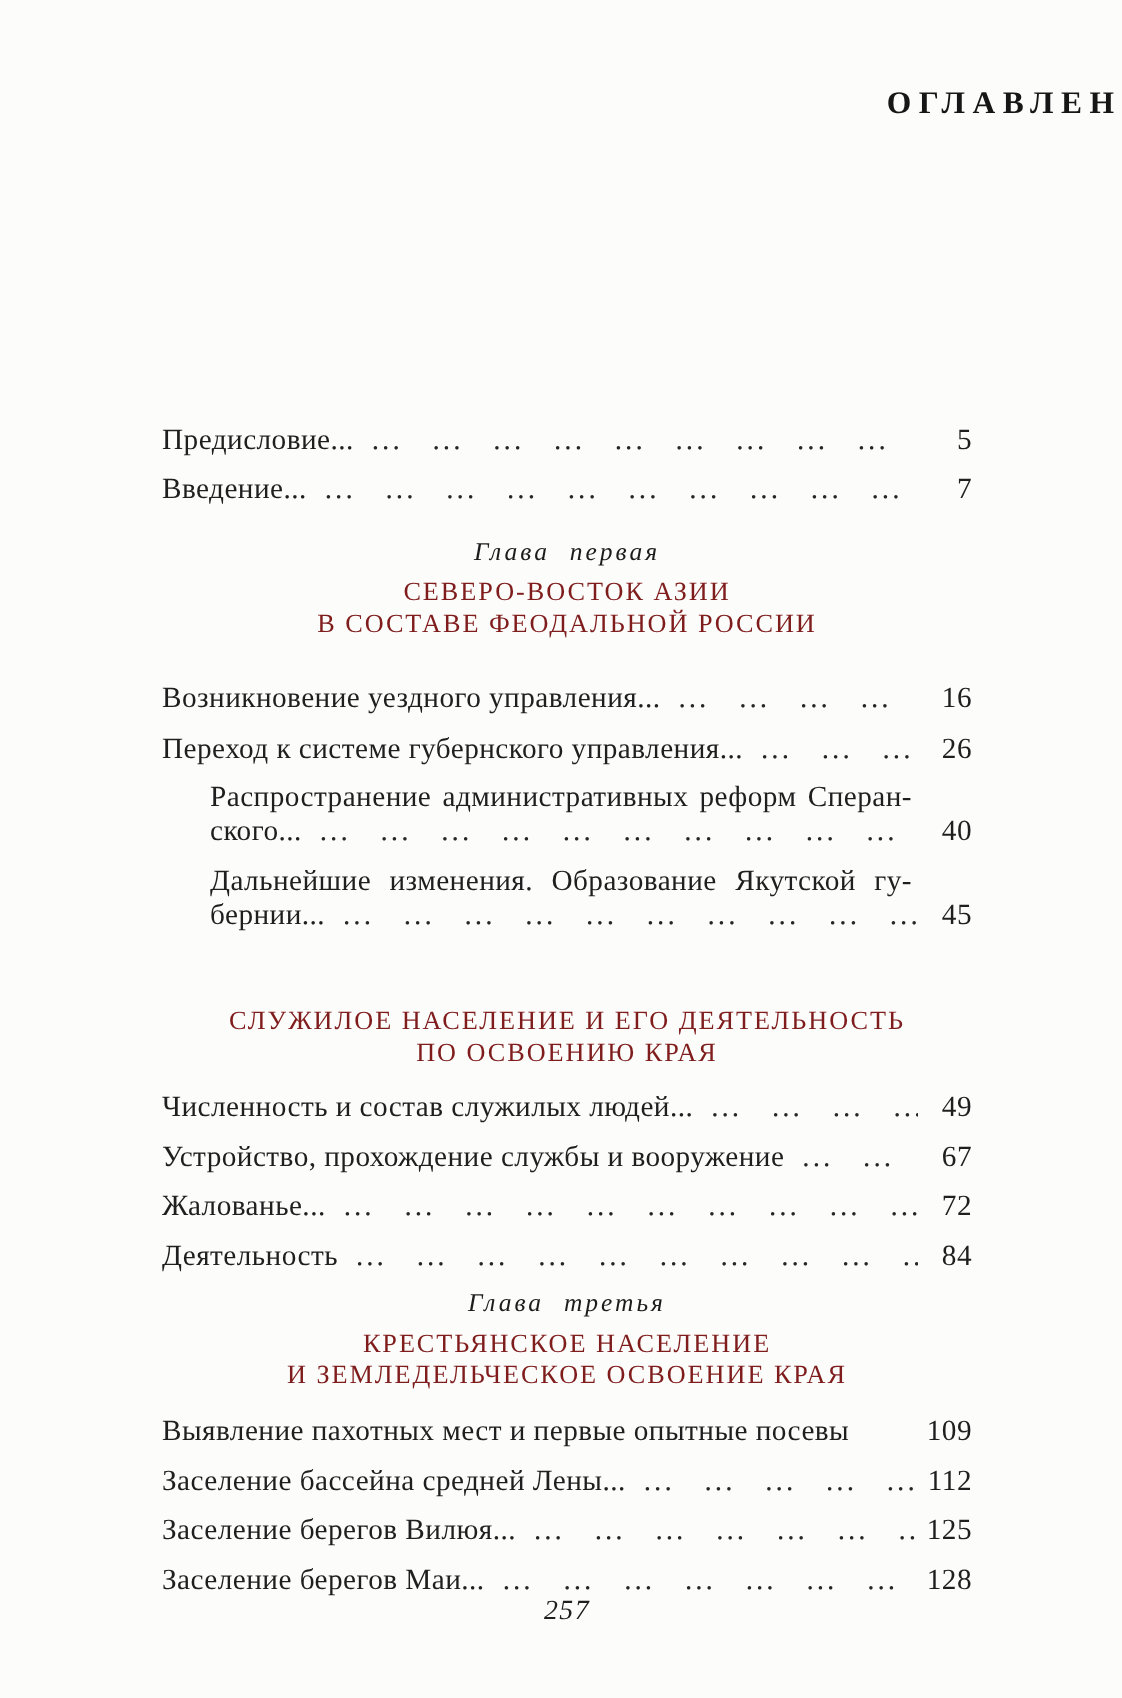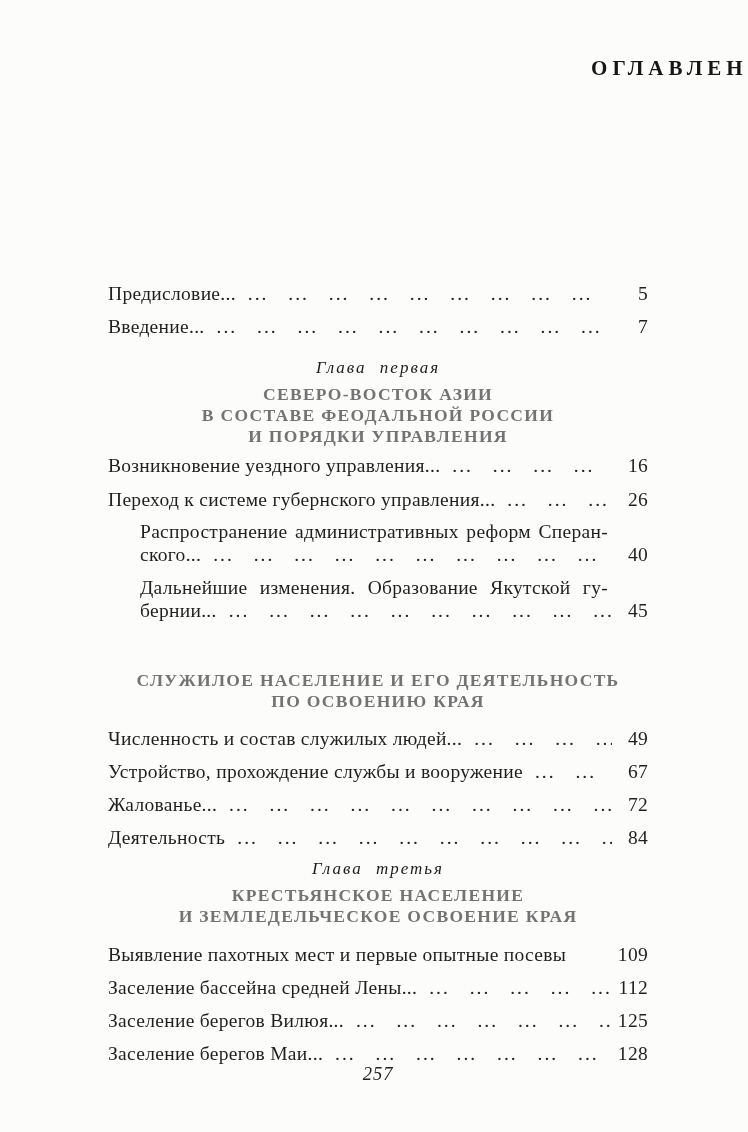--- a/index.html
+++ b/index.html
@@ -35,22 +35,22 @@
     text-align:justify; text-align-last:justify; white-space:nowrap;
   }
   .wrap-entry .toc-row { line-height:23px; }
   .chapter-label {
     position:absolute; left:108px; width:540px; text-align:center;
     font-style:italic; font-size:17px; letter-spacing:2px; word-spacing:7px;
     color:#1c1c1c;
   }
   .chapter-title {
     position:absolute; left:108px; width:540px; text-align:center;
-    font-weight:700; font-size:17.5px; line-height:21px;
-    letter-spacing:1.3px; color:#737373;
+    font-weight:400; font-size:17.5px; line-height:21px;
+    letter-spacing:1.3px; color:#7f1d1d;
   }
   .folio {
     position:absolute; top:1064px; left:108px; width:540px;
     text-align:center; font-style:italic; font-size:18.5px; letter-spacing:1px;
   }
 </style>
 </head>
 <body>
 
 <div class="scan">
@@ -67,21 +67,20 @@
       <span class="toc-text">Введение...</span>
       <span class="leader">... ... ... ... ... ... ... ... ... ... ... ... ... ... ... ... ... ... ... ... ... ... ... ...</span>
       <span class="pagenum">7</span>
     </div>
   </div>
 
   <div class="chapter-label" style="top:358px">Глава первая</div>
   <div class="chapter-title" style="top:384px">
     <div>СЕВЕРО-ВОСТОК АЗИИ</div>
     <div>В СОСТАВЕ ФЕОДАЛЬНОЙ РОССИИ</div>
-    <div>И ПОРЯДКИ УПРАВЛЕНИЯ</div>
   </div>
 
   <div class="col entries-ch1" style="top:449px">
     <div class="toc-row single">
       <span class="toc-text">Возникновение уездного управления...</span>
       <span class="leader">... ... ... ... ... ... ... ... ... ... ... ... ... ... ... ... ... ... ... ... ... ... ... ...</span>
       <span class="pagenum">16</span>
     </div>
     <div class="toc-row single">
       <span class="toc-text">Переход к системе губернского управления...</span>

